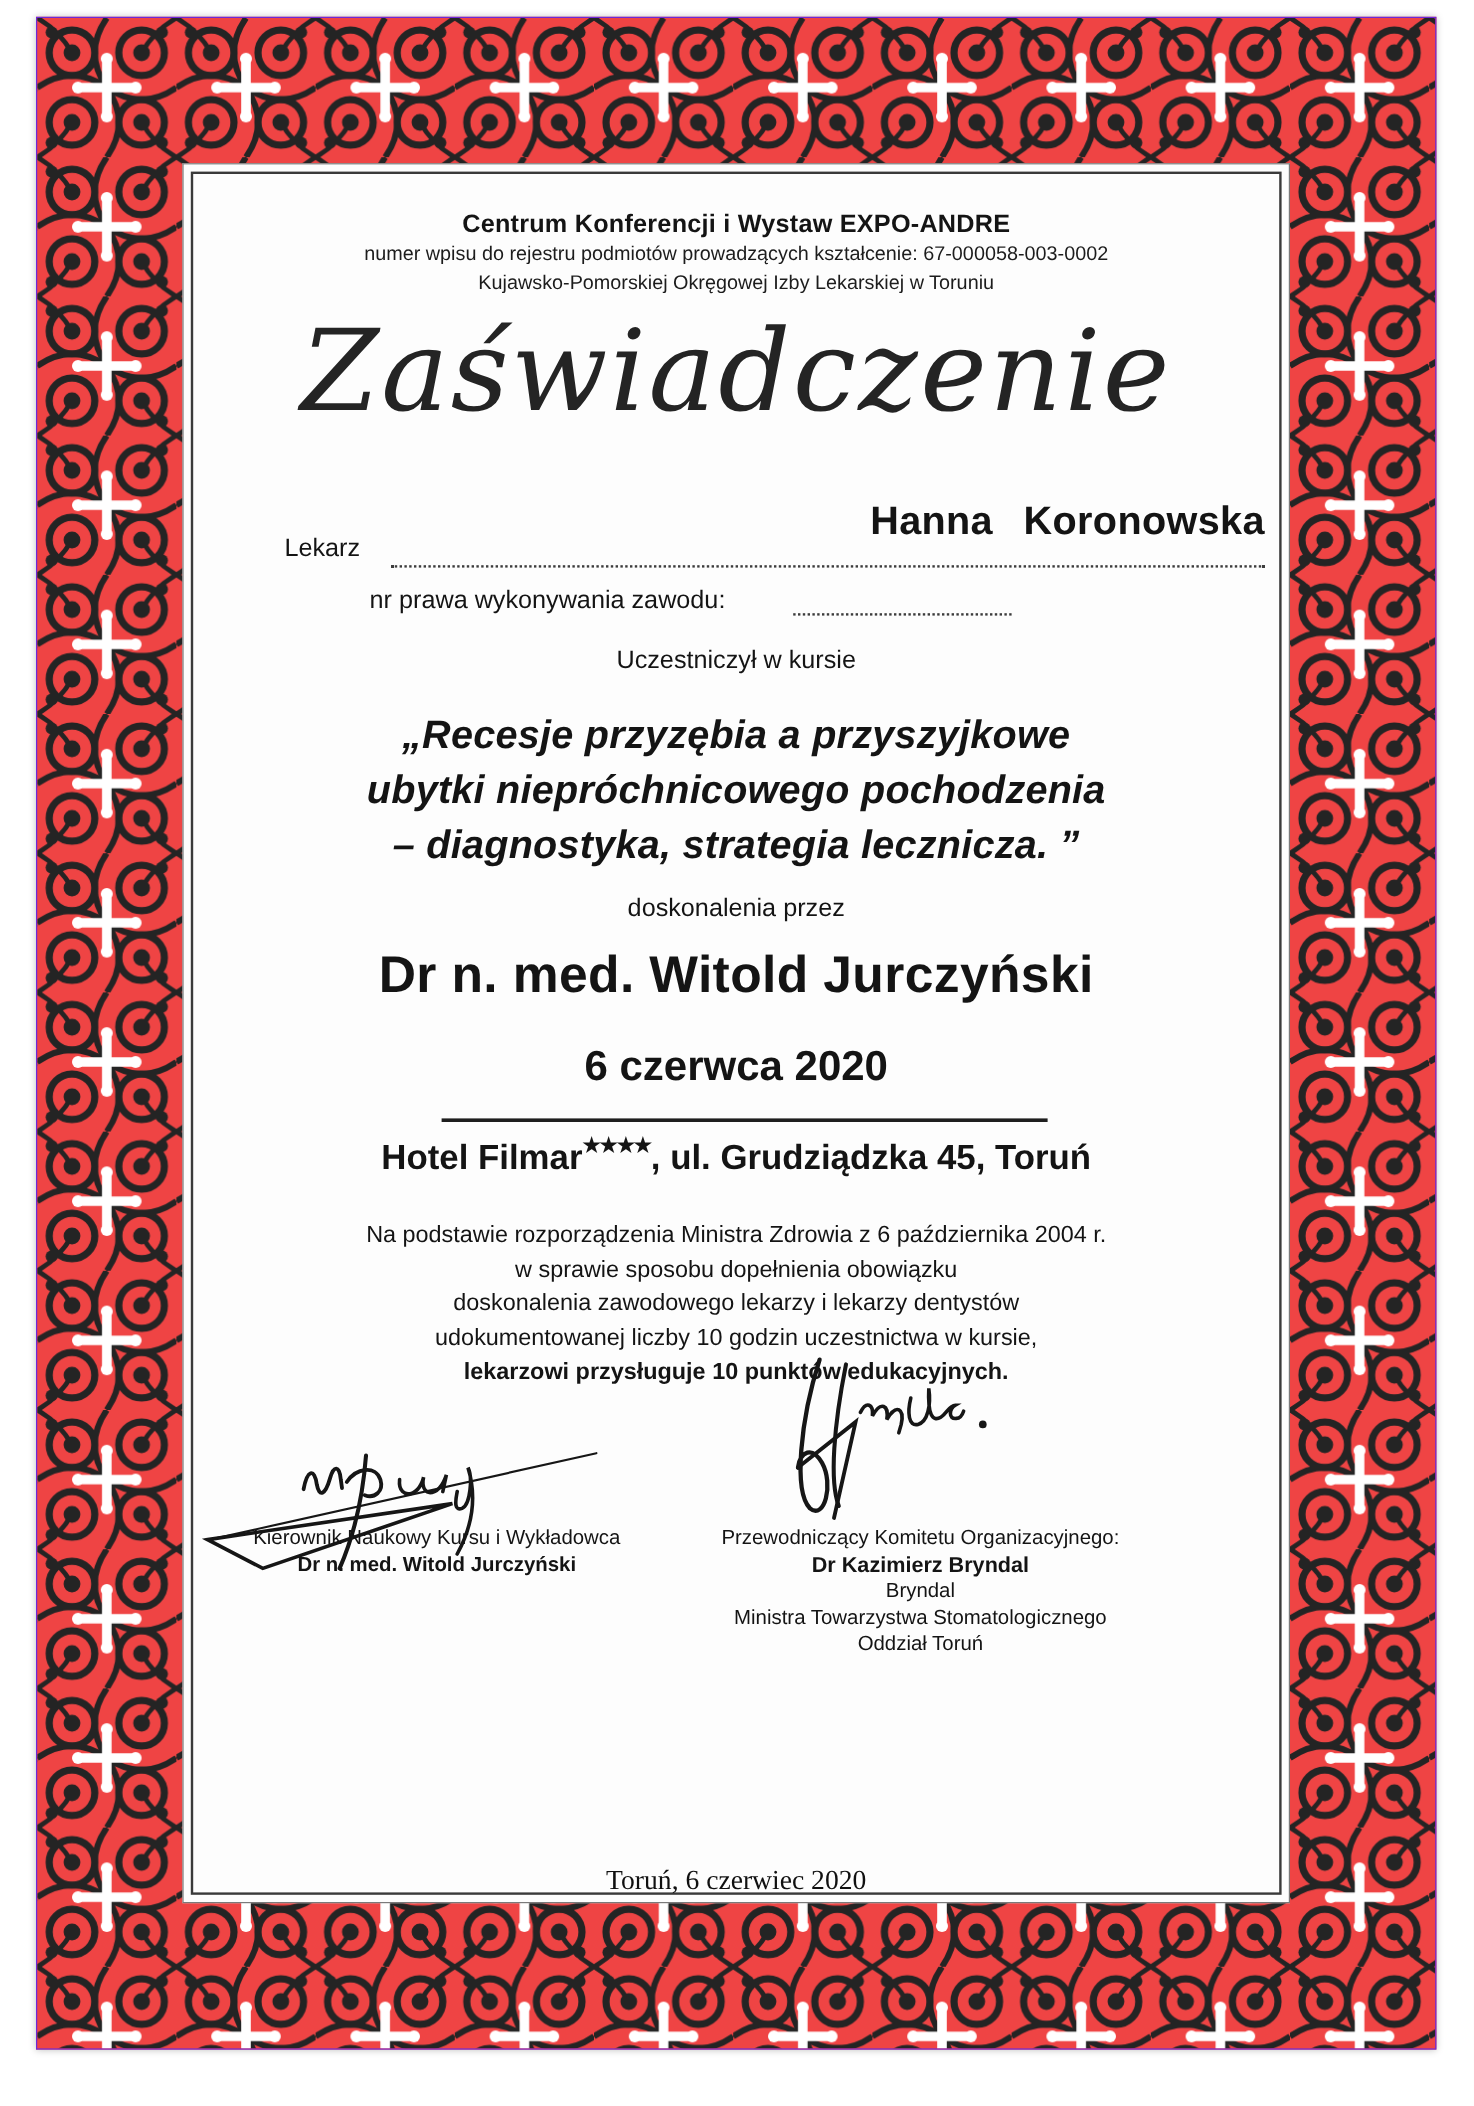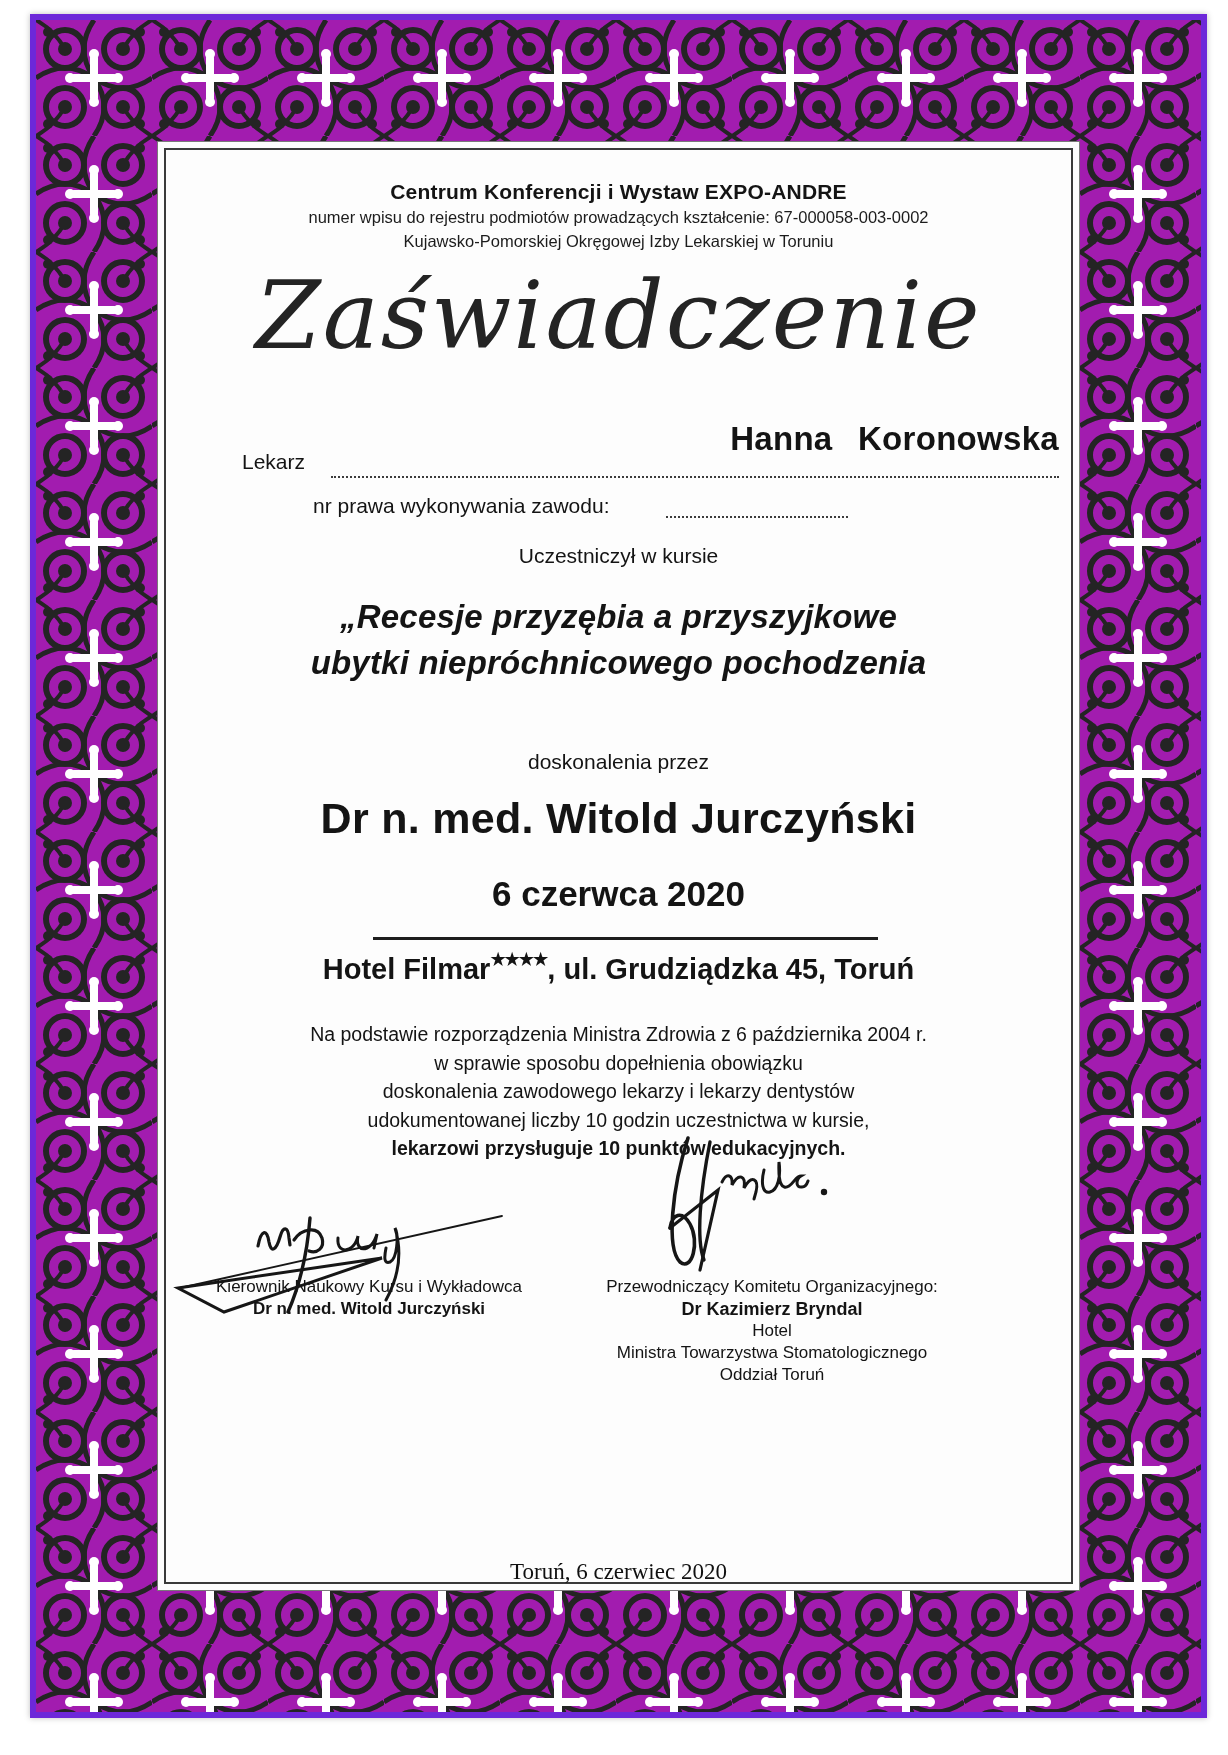--- a/index.html
+++ b/index.html
@@ -2,21 +2,21 @@
 <html><head>
 <meta charset="utf-8">
 <style>
   html,body{margin:0;padding:0;}
   body{
     width:1228px;height:1755px;position:relative;background:#ffffff;
     font-family:"Liberation Sans",sans-serif;color:#141414;overflow:hidden;
   }
   .cert{
     position:absolute;left:30px;top:14px;width:1165px;height:1692px;
-    background:#a21caf;border:6px solid #6d28d9;box-shadow:0 0 6px rgba(0,0,0,.25);
+    background:#ef4444;border:1px solid #6d28d9;box-shadow:0 0 6px rgba(0,0,0,.25);
   }
   .orn-svg{position:absolute;inset:0;width:100%;height:100%;display:block;}
   .panel{
     position:absolute;inset:121px;background:#fdfdfd;border:1px solid #7a7a7a;
   }
   .panel::before{
     content:"";position:absolute;inset:6px;border:2px solid #3a3a3a;pointer-events:none;
   }
   .abs{position:absolute;}
   .ctr{left:0;width:100%;text-align:center;}
@@ -116,20 +116,21 @@
     </div>
 
     <div class="abs license-label">nr prawa wykonywania zawodu:</div>
     <div class="abs license-line"></div>
 
     <div class="abs ctr course-intro">Uczestniczył w kursie</div>
 
     <div class="abs ctr course-title">
       <div>„Recesje przyzębia a przyszyjkowe</div>
       <div>ubytki niepróchnicowego pochodzenia</div>
+      <div>– diagnostyka, strategia lecznicza. ”</div>
     </div>
 
     <div class="abs ctr led-by">doskonalenia przez</div>
     <div class="abs ctr lecturer">Dr n. med. Witold Jurczyński</div>
     <div class="abs ctr course-date">6 czerwca 2020</div>
 
     <div class="abs rule"></div>
 
     <div class="abs ctr venue">
       <span>Hotel Filmar</span><sup>★★★★</sup><span>, ul. Grudziądzka 45, Toruń</span>
@@ -163,21 +164,21 @@
         <path stroke-width="3.4" d="M84,12 C74,62 70,110 78,130"></path>
         <path stroke-width="3.2" d="M44,98 L92,60 L74,140"></path>
         <path stroke-width="3.0" d="M96,52 c5,-10 11,-7 10,3 c7,-13 14,-9 12,3 c8,-14 15,-9 12,4 l-2,7"></path>
         <path stroke-width="3.0" d="M138,40 c-3,12 -2,24 6,22 c8,-2 11,-16 9,-30 c-1,22 3,28 10,24 c5,-3 7,-10 12,-10 c-5,3 -6,12 1,11 c3,0 5,-3 6,-6"></path>
       </g>
       <circle cx="198" cy="62" r="3.2" fill="#161616"></circle>
     </svg>
     <div class="abs sig-caption sig-right">
       <div>Przewodniczący Komitetu Organizacyjnego:</div>
       <div class="name">Dr Kazimierz Bryndal</div>
-      <div>Hotel</div>
+      <div>Bryndal</div>
       <div>Ministra Towarzystwa Stomatologicznego</div>
       <div>Oddział Toruń</div>
     </div>
 
     <div class="abs ctr footer-date">Toruń, 6 czerwiec 2020</div>
 
   </div>
 </div>
 
 </body></html>

